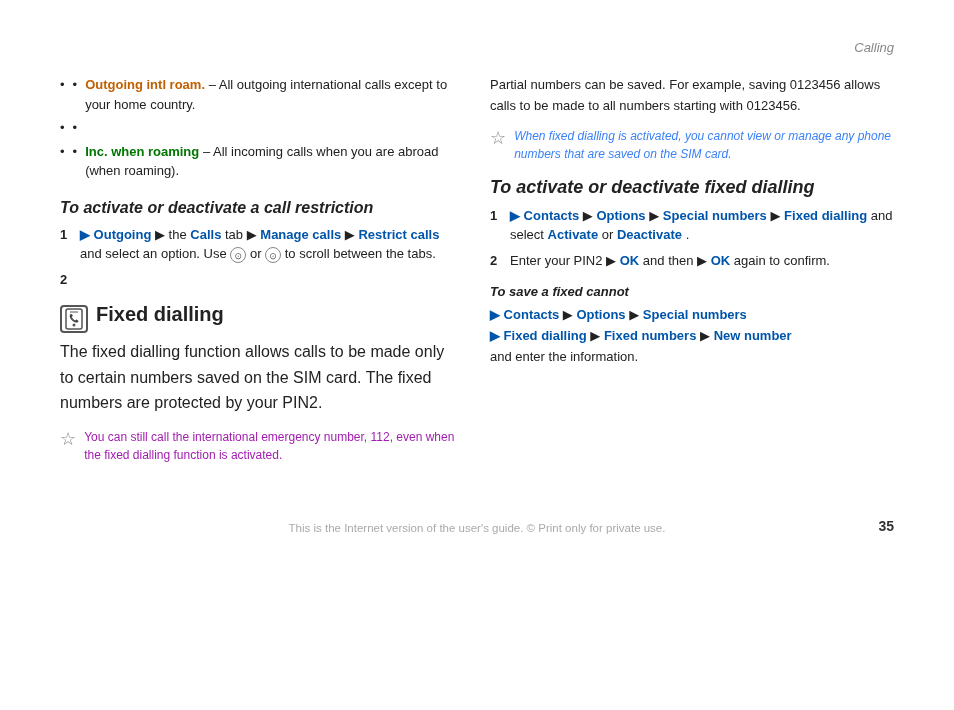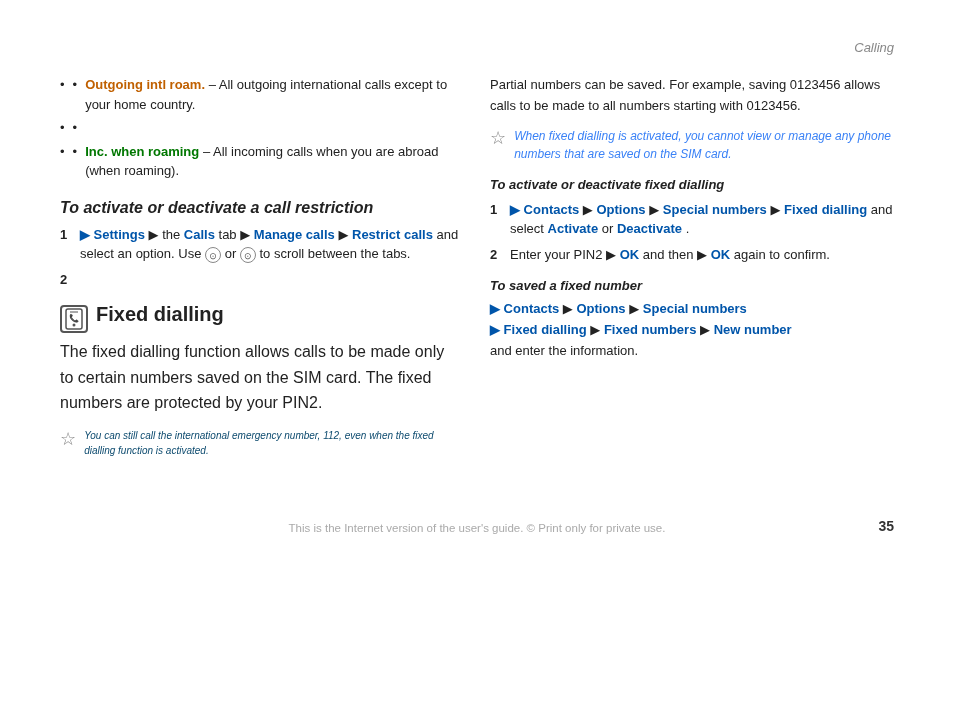--- a/index.html
+++ b/index.html
@@ -109,23 +109,22 @@
     }
 
     .tip-icon {
       font-size: 18px;
       color: #888;
       flex-shrink: 0;
       margin-top: 0px;
     }
 
     .tip-text {
-      font-style: italic;
-      font-size: 10px;
-      color: #0c4a6e;
+      font-size: 12px;
+      color: #a21caf;
       line-height: 1.5;
     }
 
     .fixed-dialling-section {
       margin-top: 8px;
     }
 
     .section-header {
       display: flex;
       align-items: flex-start;
@@ -182,21 +181,21 @@
     .right-tip-text {
       font-style: italic;
       font-size: 12px;
       color: #3b82f6;
       line-height: 1.5;
     }
 
     .subsection-title {
       font-weight: bold;
       font-style: italic;
-      font-size: 13px;
+      font-size: 18px;
       margin-bottom: 8px;
       color: #222;
     }
 
     .save-fixed-section {
       margin-top: 14px;
     }
 
     .save-fixed-title {
       font-weight: bold;
@@ -269,21 +268,21 @@
           </span>
         </li>
       </ul>
 
       <div class="section-title">To activate or deactivate a call restriction</div>
 
       <ol class="numbered-list">
         <li>
           <span class="num">1</span>
           <span>
-            <span class="highlight-blue">▶ Settings</span>
+            <span class="highlight-blue">▶ Outgoing</span>
             <span> ▶ the </span>
             <span class="highlight-blue">Calls</span>
             <span> tab ▶ </span>
             <span class="highlight-blue">Manage calls</span>
             <span> ▶ </span>
             <span class="highlight-blue">Restrict calls</span>
             <span> and select an option. Use </span>
             <span class="inline-btn">⊙</span>
             <span> or </span>
             <span class="inline-btn">⊙</span>
@@ -352,21 +351,21 @@
             <span>Enter your PIN2 ▶ </span>
             <span class="highlight-blue">OK</span>
             <span> and then ▶ </span>
             <span class="highlight-blue">OK</span>
             <span> again to confirm.</span>
           </span>
         </li>
       </ol>
 
       <div class="save-fixed-section">
-        <div class="save-fixed-title">To saved a fixed number</div>
+        <div class="save-fixed-title">To save a fixed cannot</div>
         <div class="save-fixed-body">
           <span class="highlight-blue">▶ Contacts</span>
           <span> ▶ </span>
           <span class="highlight-blue">Options</span>
           <span> ▶ </span>
           <span class="highlight-blue">Special numbers</span>
           <br>
           <span class="highlight-blue">▶ Fixed dialling</span>
           <span> ▶ </span>
           <span class="highlight-blue">Fixed numbers</span>

